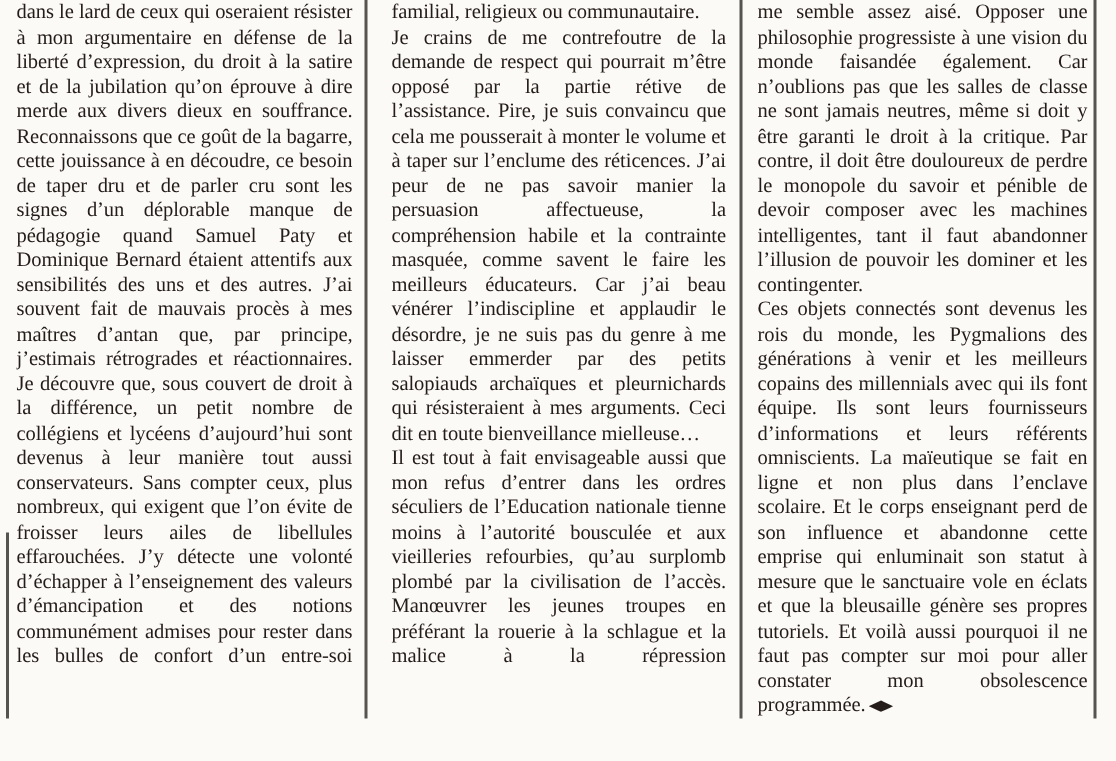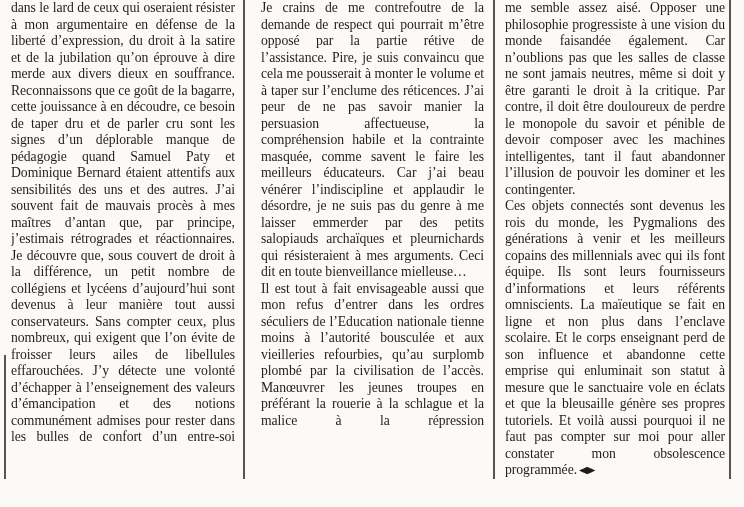--- a/index.html
+++ b/index.html
@@ -57,20 +57,21 @@
 </head>
 <body>
 
 <div class="page">
 
   <div class="col col1">
     <p class="cont">dans le lard de ceux qui oseraient résister à mon argumentaire en défense de la liberté d’expression, du droit à la satire et de la jubilation qu’on éprouve à dire merde aux divers dieux en souffrance. Reconnaissons que ce goût de la bagarre, cette jouissance à en découdre, ce besoin de taper dru et de parler cru sont les signes d’un déplorable manque de pédagogie quand Samuel Paty et Dominique Bernard étaient attentifs aux sensibilités des uns et des autres. J’ai souvent fait de mauvais procès à mes maîtres d’antan que, par principe, j’estimais rétrogrades et réactionnaires. Je découvre que, sous couvert de droit à la différence, un petit nombre de collégiens et lycéens d’aujourd’hui sont devenus à leur manière tout aussi conservateurs. Sans compter ceux, plus nombreux, qui exigent que l’on évite de froisser leurs ailes de libellules effarouchées. J’y détecte une volonté d’échapper à l’enseignement des valeurs d’émancipation et des notions communément admises pour rester dans les bulles de confort d’un entre-soi</p>
   </div>
 
   <div class="col col2">
+    <p>familial, religieux ou communautaire.</p>
     <p>Je crains de me contrefoutre de la demande de respect qui pourrait m’être opposé par la partie rétive de l’assistance. Pire, je suis convaincu que cela me pousserait à monter le volume et à taper sur l’enclume des réticences. J’ai peur de ne pas savoir manier la persuasion affectueuse, la compréhension habile et la contrainte masquée, comme savent le faire les meilleurs éducateurs. Car j’ai beau vénérer l’indiscipline et applaudir le désordre, je ne suis pas du genre à me laisser emmerder par des petits salopiauds archaïques et pleurnichards qui résisteraient à mes arguments. Ceci dit en toute bienveillance mielleuse…</p>
     <p class="cont">Il est tout à fait envisageable aussi que mon refus d’entrer dans les ordres séculiers de l’Education nationale tienne moins à l’autorité bousculée et aux vieilleries refourbies, qu’au surplomb plombé par la civilisation de l’accès. Manœuvrer les jeunes troupes en préférant la rouerie à la schlague et la malice à la répression</p>
   </div>
 
   <div class="col col3">
     <p>me semble assez aisé. Opposer une philosophie progressiste à une vision du monde faisandée également. Car n’oublions pas que les salles de classe ne sont jamais neutres, même si doit y être garanti le droit à la critique. Par contre, il doit être douloureux de perdre le monopole du savoir et pénible de devoir composer avec les machines intelligentes, tant il faut abandonner l’illusion de pouvoir les dominer et les contingenter.</p>
     <p><span>Ces objets connectés sont devenus les rois du monde, les Pygmalions des générations à venir et les meilleurs copains des millennials avec qui ils font équipe. Ils sont leurs fournisseurs d’informations et leurs référents omniscients. La maïeutique se fait en ligne et non plus dans l’enclave scolaire. Et le corps enseignant perd de son influence et abandonne cette emprise qui enluminait son statut à mesure que le sanctuaire vole en éclats et que la bleusaille génère ses propres tutoriels. Et voilà aussi pourquoi il ne faut pas compter sur moi pour aller constater mon obsolescence programmée.</span><span class="endmark">◆</span></p>
   </div>
 
   <div class="rule rule-left"></div>

